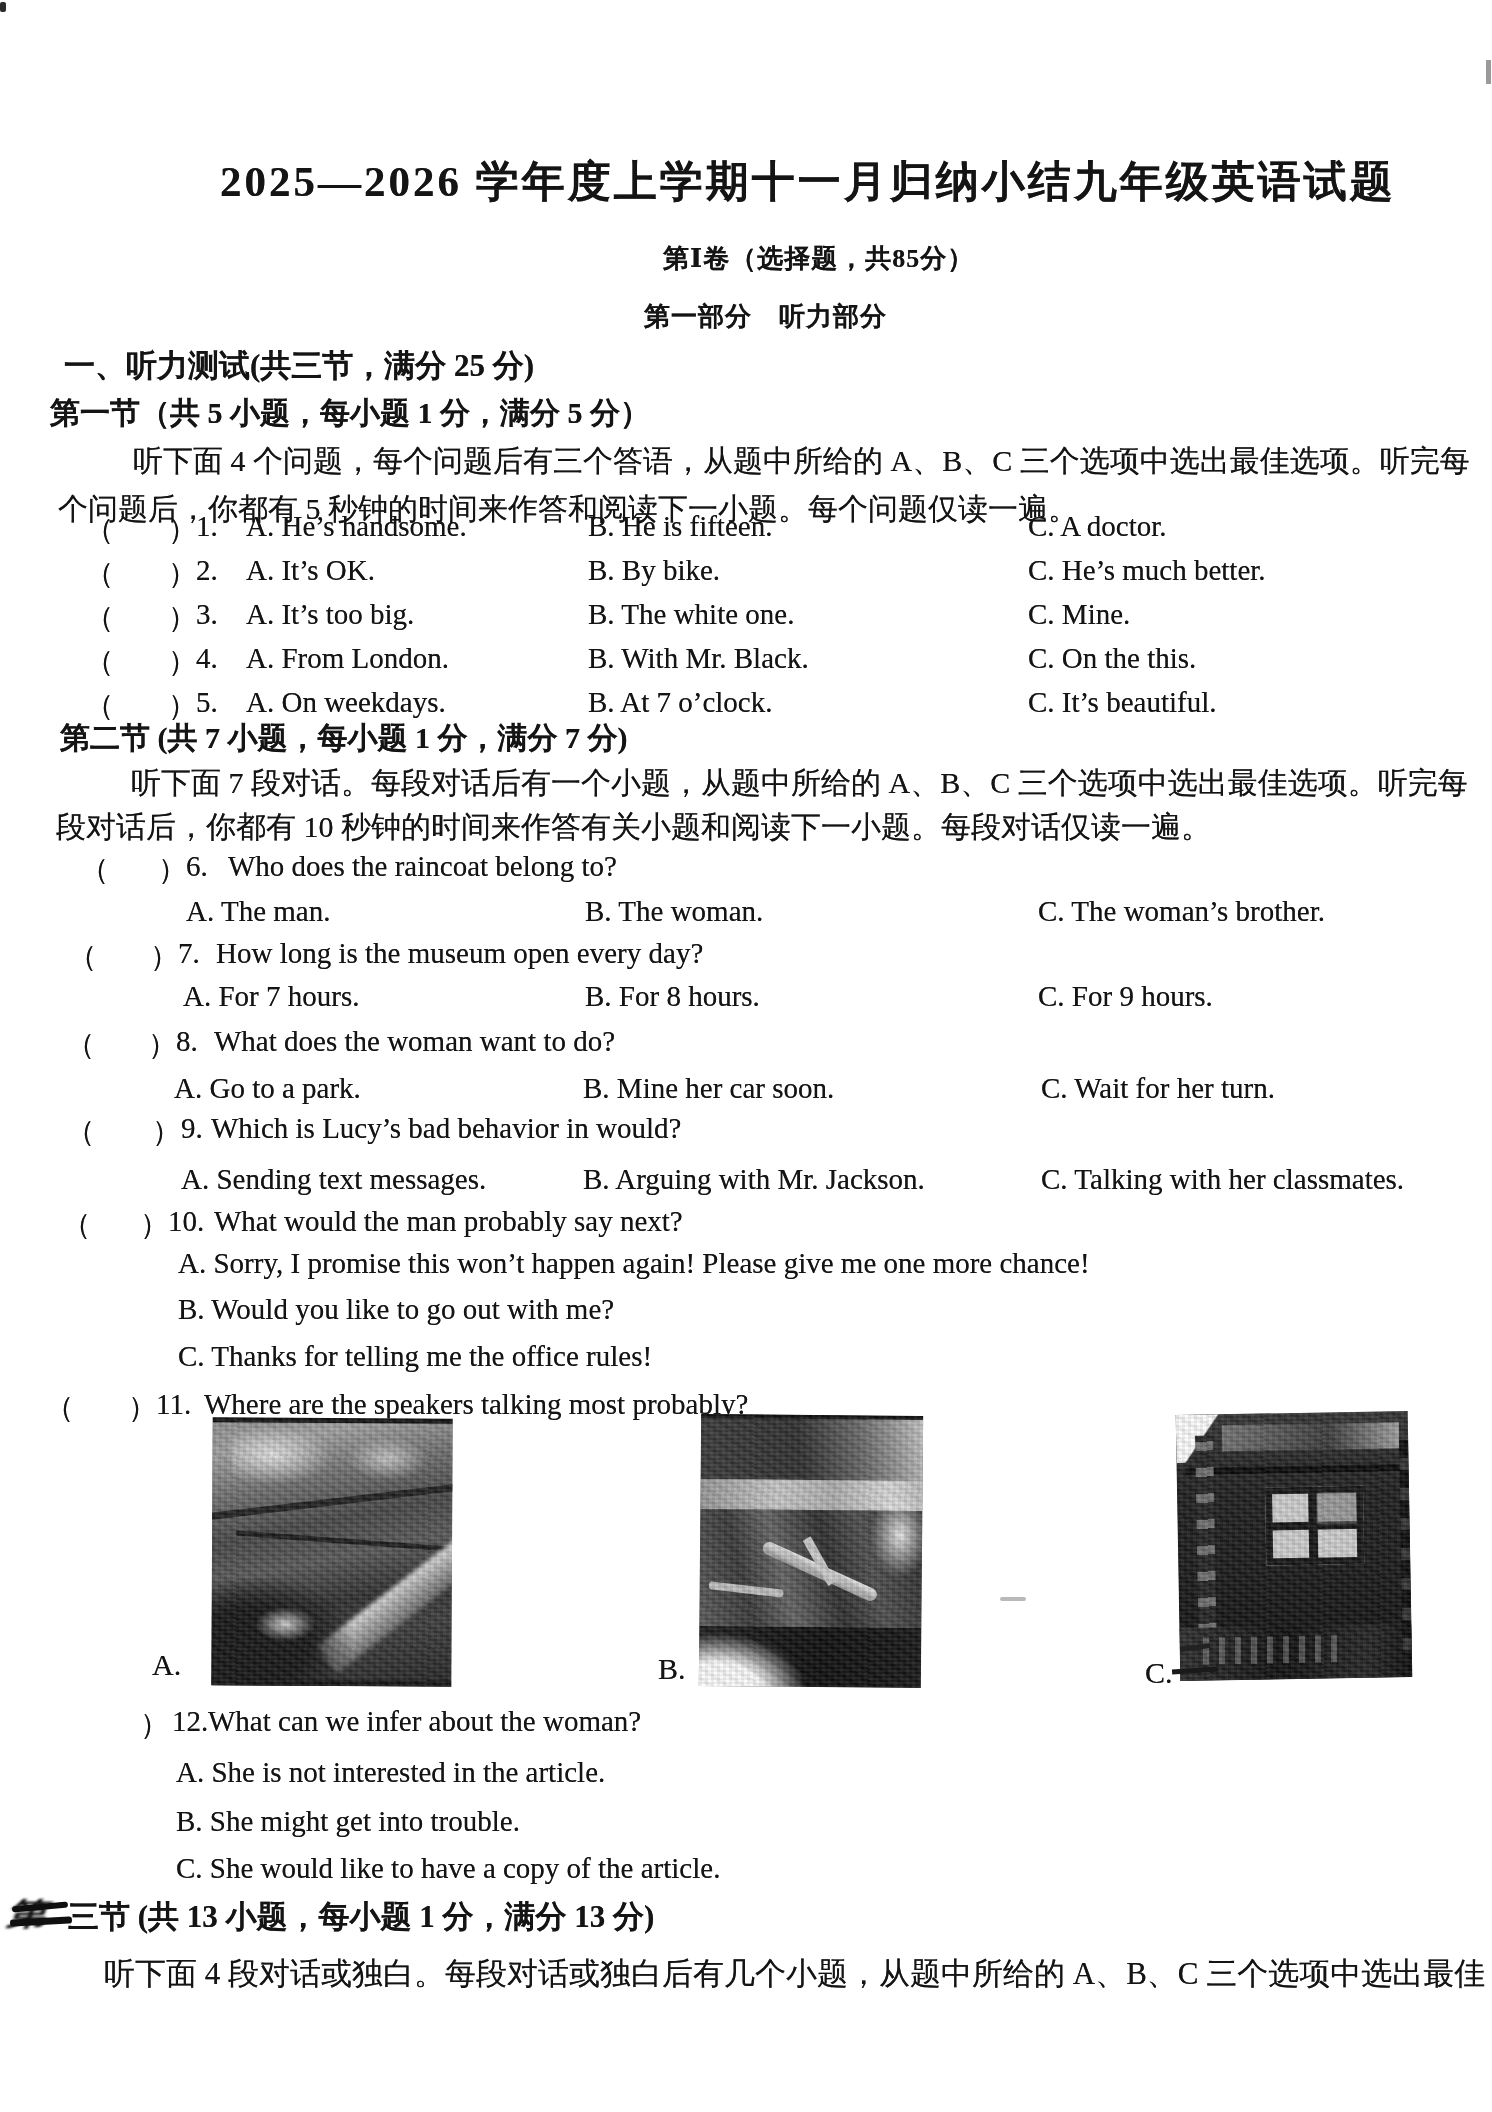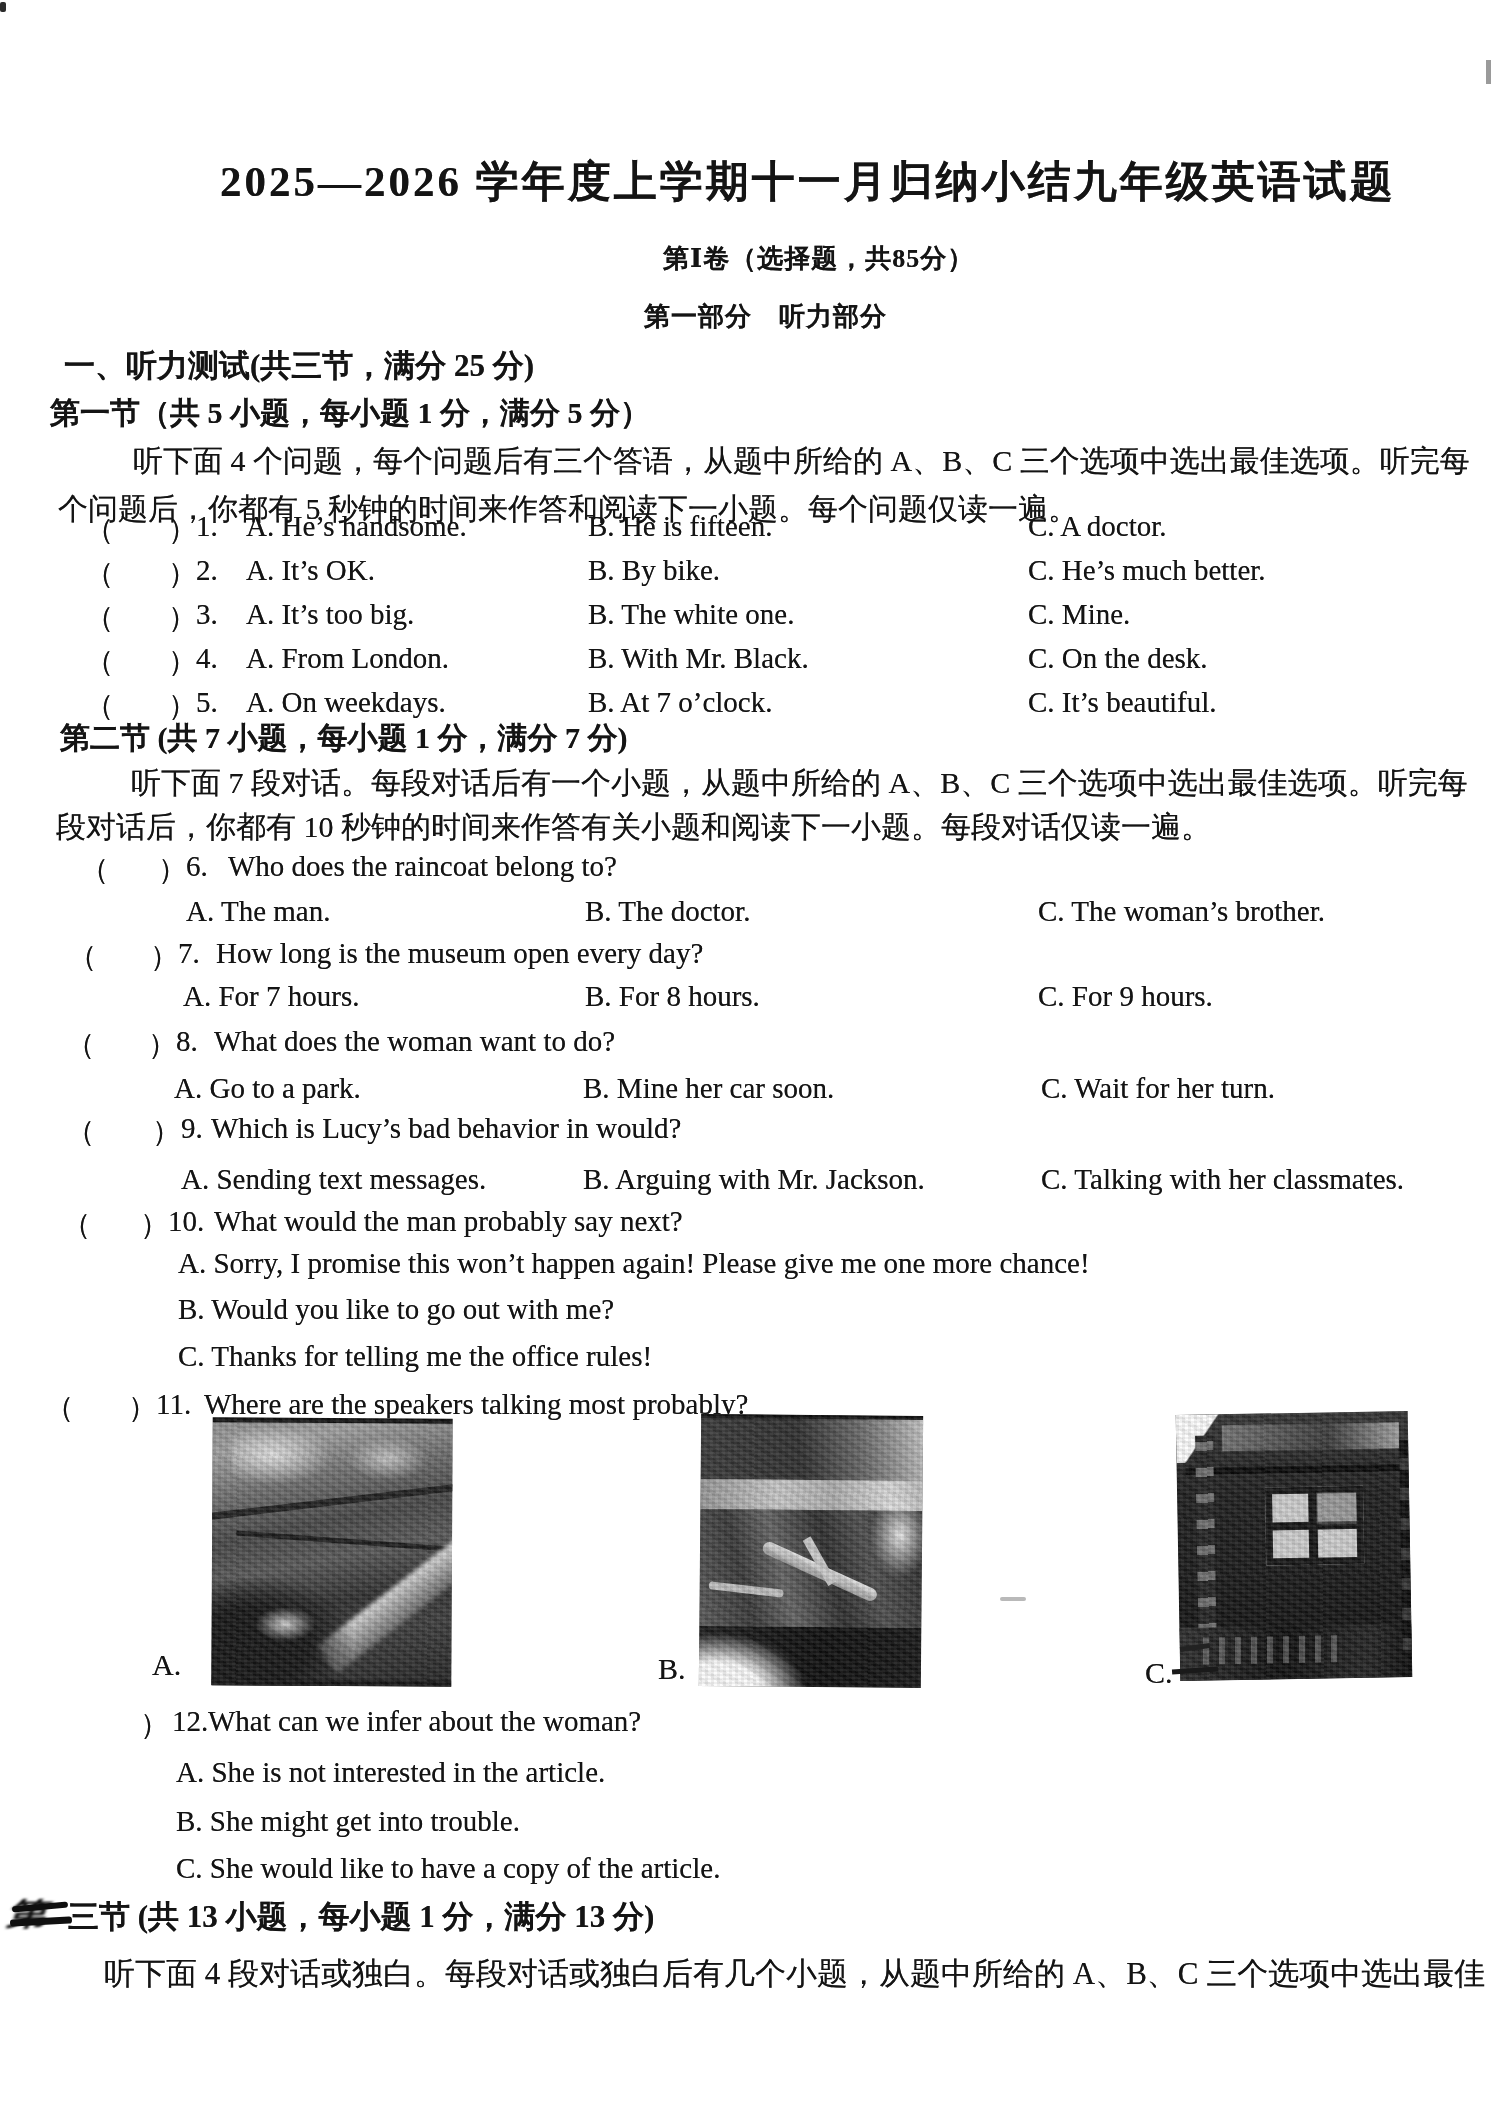--- a/index.html
+++ b/index.html
@@ -120,21 +120,21 @@
     <span style="left:246px">A. It’s too big.</span>
     <span style="left:588px">B. The white one.</span>
     <span style="left:1028px">C. Mine.</span>
   </div>
   <div class="row t29" style="top:642px">
     <span style="left:85px">（</span>
     <span style="left:168px">）</span>
     <span style="left:196px">4.</span>
     <span style="left:246px">A. From London.</span>
     <span style="left:588px">B. With Mr. Black.</span>
-    <span style="left:1028px">C. On the desk.</span>
+    <span style="left:1028px">C. On the this.</span>
   </div>
   <div class="row t29" style="top:686px">
     <span style="left:85px">（</span>
     <span style="left:168px">）</span>
     <span style="left:196px">5.</span>
     <span style="left:246px">A. On weekdays.</span>
     <span style="left:588px">B. At 7 o’clock.</span>
     <span style="left:1028px">C. It’s beautiful.</span>
   </div>
 
@@ -149,21 +149,21 @@
   </div>
 
   <div class="row t29" style="top:850px">
     <span style="left:80px">（</span>
     <span style="left:158px">）</span>
     <span style="left:186px">6.</span>
     <span style="left:228px">Who does the raincoat belong to?</span>
   </div>
   <div class="row t29" style="top:895px">
     <span style="left:186px">A. The man.</span>
-    <span style="left:585px">B. The doctor.</span>
+    <span style="left:585px">B. The woman.</span>
     <span style="left:1038px">C. The woman’s brother.</span>
   </div>
 
   <div class="row t29" style="top:937px">
     <span style="left:68px">（</span>
     <span style="left:150px">）</span>
     <span style="left:178px">7.</span>
     <span style="left:216px">How long is the museum open every day?</span>
   </div>
   <div class="row t29" style="top:980px">

